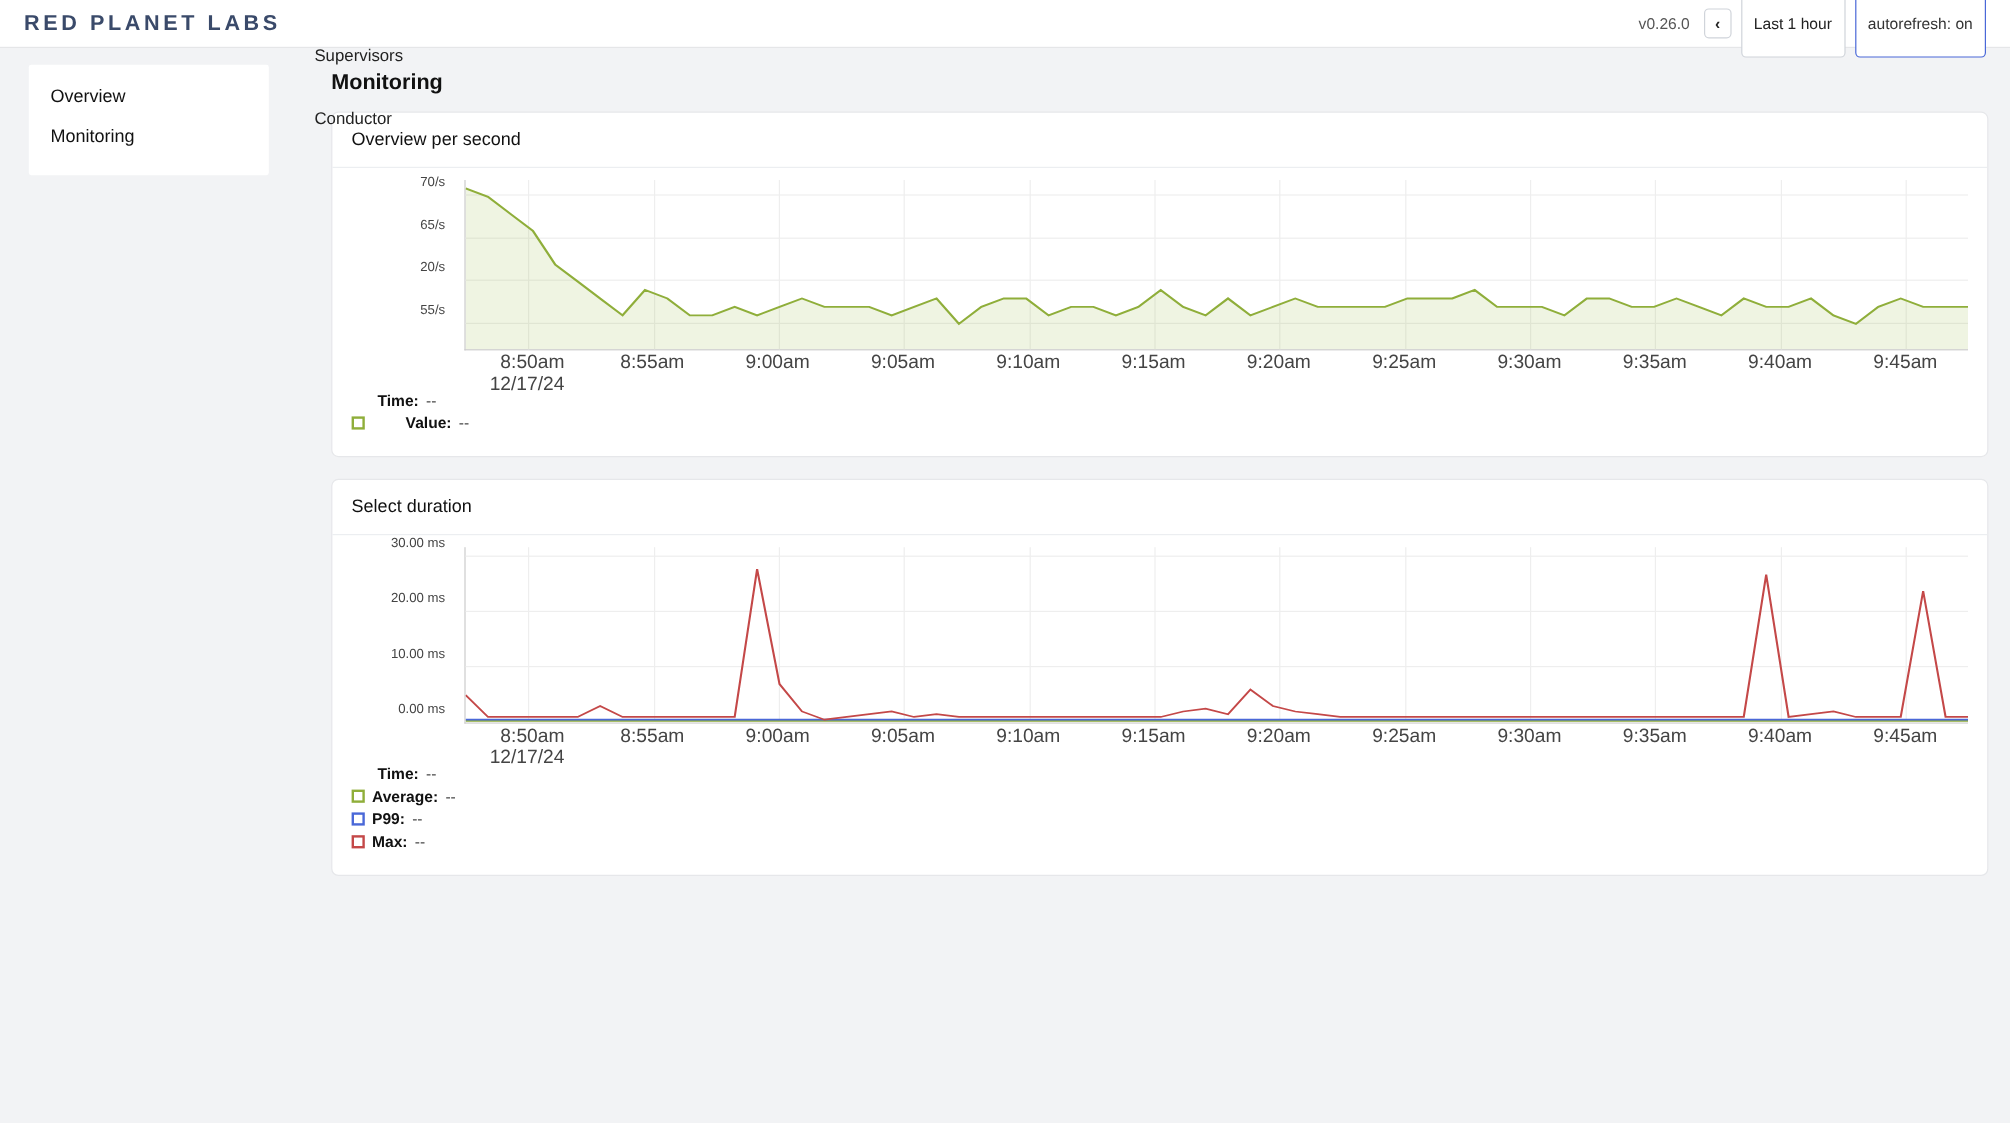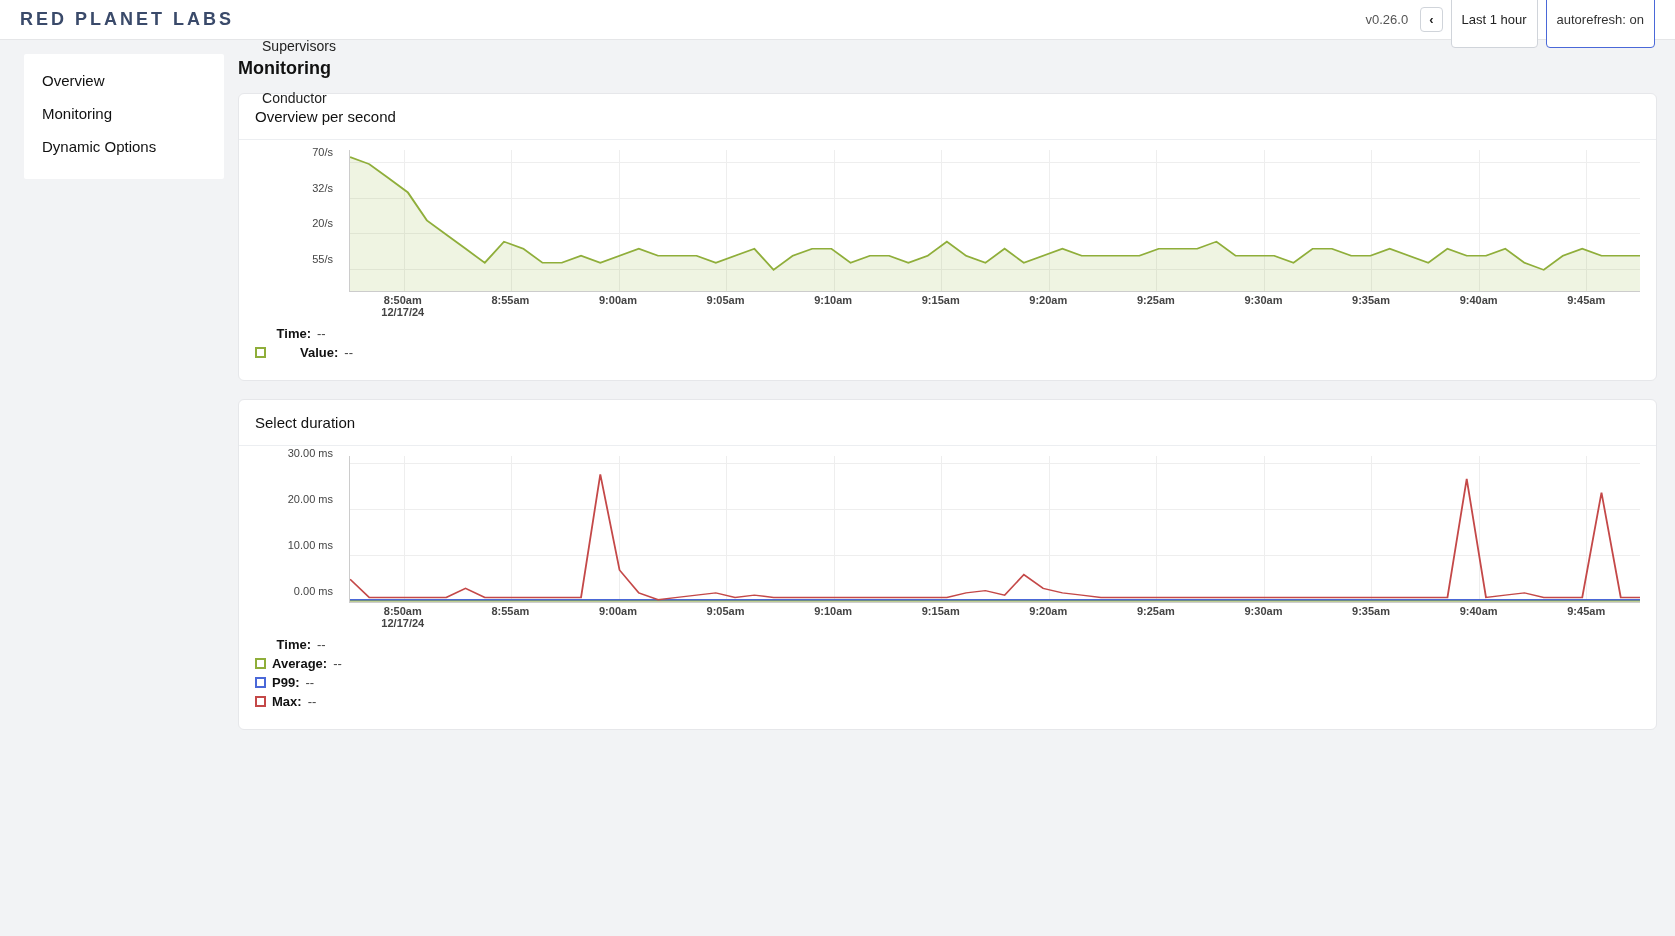--- a/index.html
+++ b/index.html
@@ -17,21 +17,21 @@
     .nav-item.active { color: #9c1f1f; font-weight: 700; }
     .header-right { margin-left: auto; display: flex; align-items: center; gap: 8px; font-size: 13px; }
     .version { color: #555; margin-right: 4px; }
     .btn {
       border: 1px solid #d0d4da; background: #fff; border-radius: 4px;
       padding: 20px 10px; font-size: 13px; cursor: pointer; color: #222;
     }
     .btn.icon { padding: 4px 8px; }
     .btn.primary-outline { border-color: #4a68d8; color: #333; }
 
-    .layout { display: flex; }
+    .layout { display: flex; gap: 38px; }
     .sidebar {
       width: 200px; background: #fff; margin: 14px 0 0 24px; border-radius: 2px;
       padding: 10px 0 16px; height: fit-content;
     }
     .sidebar-item { padding: 8px 18px; font-size: 15px; cursor: pointer; }
 
     .main { flex: 1; padding: 14px 18px 40px 14px; }
     .page-title { font-size: 18px; font-weight: 700; margin: 4px 0 14px 0; }
 
     .panel { background: #fff; border: 1px solid #e6e7ea; border-radius: 6px; margin-bottom: 18px; }
@@ -44,21 +44,21 @@
     .y-tick { position: absolute; right: 8px; font-size: 11px; color: #444; transform: translateY(-50%); }
 
     .plot {
       position: absolute; left: 94px; right: 0; top: 0; bottom: 28px;
       border-left: 1px solid #ccc; border-bottom: 1px solid #ccc;
     }
     .hgrid { position: absolute; left: 0; right: 0; border-top: 1px solid #eee; }
     .vgrid { position: absolute; top: 0; bottom: 0; border-left: 1px solid #eee; }
 
     .x-axis { position: absolute; left: 94px; right: 0; bottom: 0; height: 28px; }
-    .x-tick { position: absolute; top: 2px; font-size: 11px; color: #444; text-align: center; transform: translateX(-50%); white-space: nowrap; font-weight: bold; }
+    .x-tick { position: absolute; top: 2px; font-size: 16px; color: #444; text-align: right; transform: translateX(-50%); white-space: nowrap; }
     .x-tick .date { display: block; }
 
     svg.series { position: absolute; left: 0; top: 0; width: 100%; height: 100%; }
     .area-fill { fill: rgba(150,180,60,0.15); stroke: none; }
     .line-green { stroke: #8fae3a; stroke-width: 1.6; fill: none; }
     .line-red   { stroke: #c44848; stroke-width: 1.4; fill: none; }
     .line-blue  { stroke: #4a68d8; stroke-width: 1.4; fill: none; }
 
     .legend { margin-top: 6px; font-size: 13px; }
     .legend-row { display: flex; align-items: center; gap: 6px; margin: 4px 0; }
@@ -88,34 +88,33 @@
     <button class="btn">Last 1 hour</button>
     <button class="btn primary-outline">autorefresh: on</button>
   </div>
 </div>
 
 <div class="layout">
 
   <div class="sidebar">
     <div class="sidebar-item">Overview</div>
     <div class="sidebar-item">Monitoring</div>
-    <div class="sidebar-item">Dynamic Options</div>
   </div>
 
   <div class="main">
     <div class="page-title">Monitoring</div>
 
     <div class="panel">
       <div class="panel-header">Overview per second</div>
       <div class="panel-body">
         <div class="chart-wrap">
             <div class="y-axis">
               <div class="y-tick" style="bottom: 21.3px;">55/s</div>
               <div class="y-tick" style="bottom: 56.8px;">20/s</div>
-              <div class="y-tick" style="bottom: 92.3px;">32/s</div>
+              <div class="y-tick" style="bottom: 92.3px;">65/s</div>
               <div class="y-tick" style="bottom: 127.8px;">70/s</div>
             </div>
             <div class="plot">
               <div class="hgrid" style="bottom: 21.3px;"></div>
               <div class="hgrid" style="bottom: 56.8px;"></div>
               <div class="hgrid" style="bottom: 92.3px;"></div>
               <div class="hgrid" style="bottom: 127.8px;"></div>
               <div class="vgrid" style="left: 4.16667%;"></div>
               <div class="vgrid" style="left: 12.5%;"></div>
               <div class="vgrid" style="left: 20.8333%;"></div>

